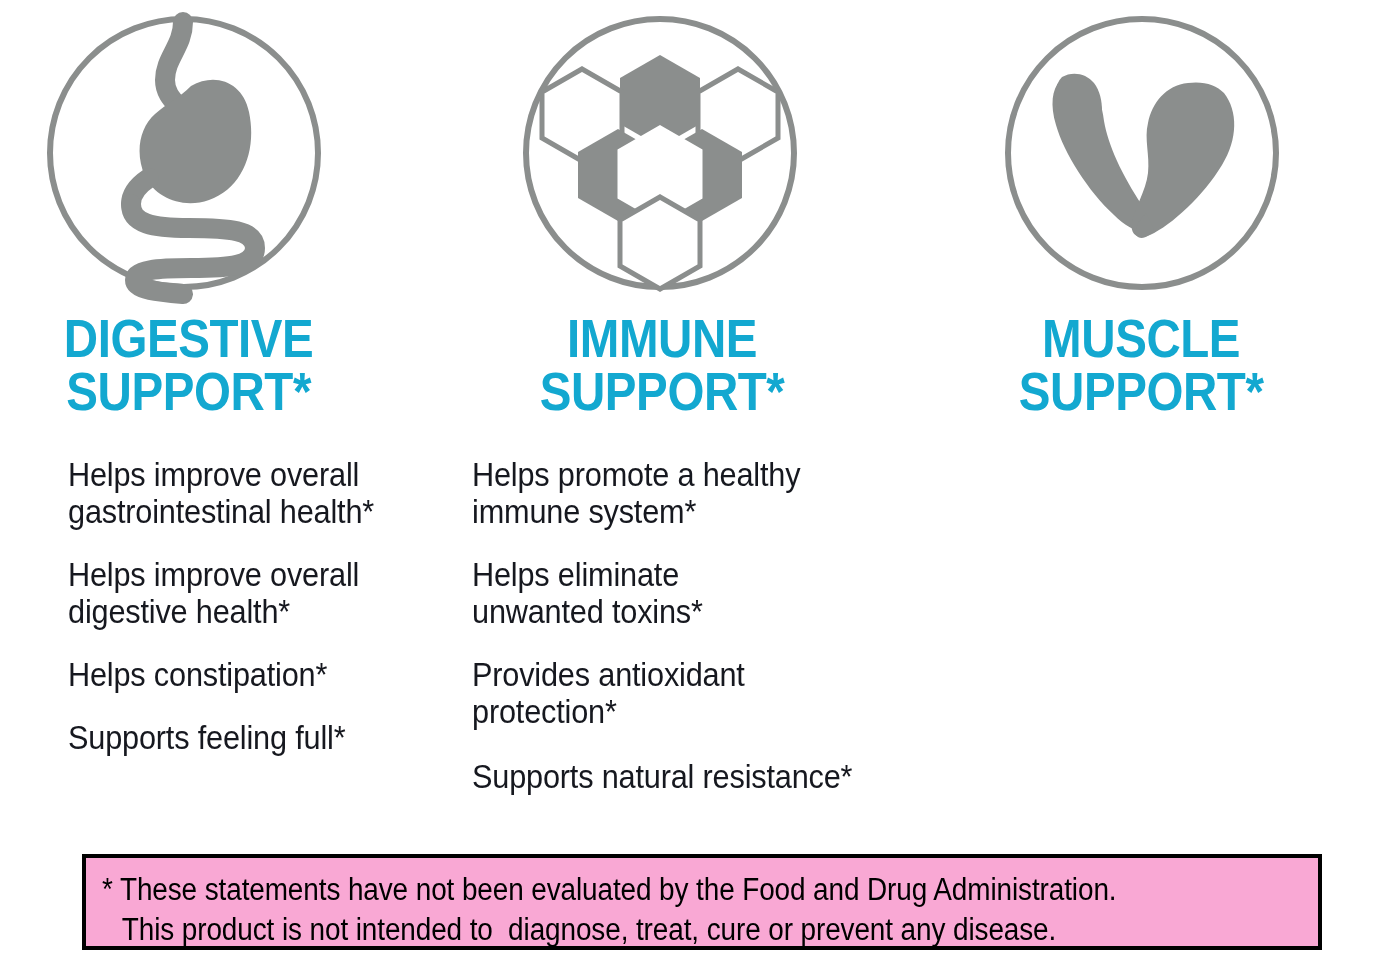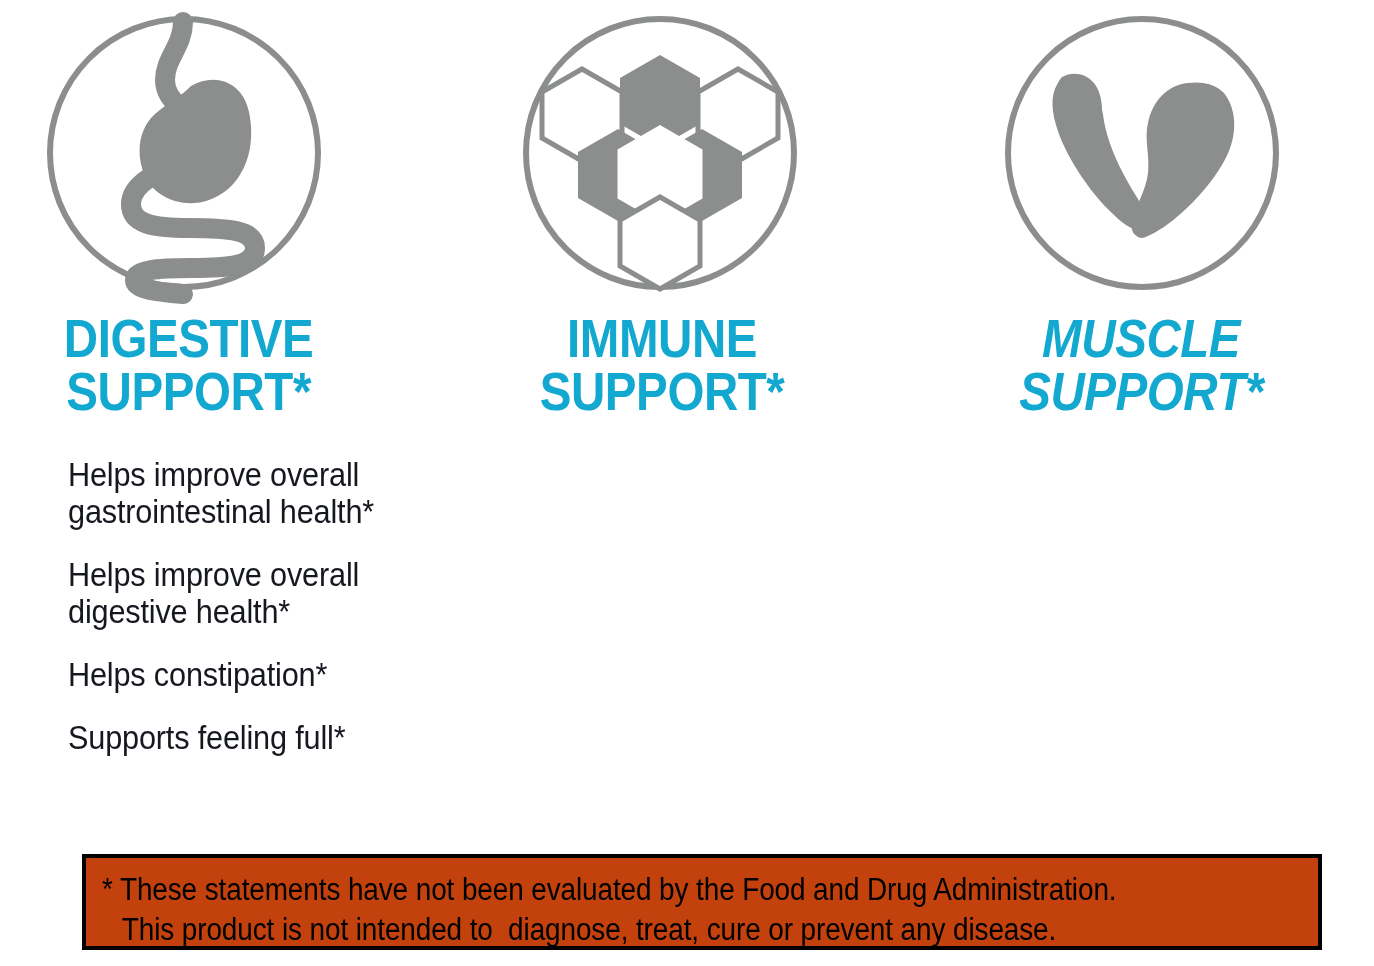--- a/index.html
+++ b/index.html
@@ -29,21 +29,21 @@
     display: flex;
     flex-direction: row;
   }
 
   .column {
     position: relative;
     height: 100%;
   }
   .col-1 { width: 430px; }
   .col-2 { width: 480px; }
-  .col-3 { width: 464px; font-style: italic; }
+  .col-3 { width: 464px; }
 
   
   .icon-wrap {
     position: absolute;
     top: 16px;
     width: 100%;
     display: flex;
     justify-content: center;
   }
   .col-1 .icon-wrap { padding-right: 62px; }
@@ -110,21 +110,21 @@
   .col-3 .item:nth-child(3) { margin-top: 30px; }
 
   
   .disclaimer {
     position: absolute;
     left: 82px;
     top: 854px;
     width: 1240px;
     height: 96px;
     border: 4px solid #000000;
-    background: #c2410c;
+    background: #f9a8d4;
     padding: 12px 16px 10px 16px;
   }
   .disclaimer-line {
     color: #000000;
     font-family: "Liberation Sans Narrow", "Liberation Sans", sans-serif;
     font-size: 31px;
     line-height: 1.30;
     letter-spacing: -0.1px;
     transform: scaleX(0.90);
     transform-origin: left top;
@@ -204,20 +204,29 @@
             <use href="#hex" x="115" y="131" fill="#ffffff" stroke="#ffffff" stroke-width="5"></use>
 
             <use href="#hex" x="115" y="200" fill="#ffffff" stroke="#8b8e8d" stroke-width="5"></use>
           </svg>
         </div>
       </div>
 
       <div class="heading">IMMUNE
 SUPPORT*</div>
 
+      <div class="items">
+        <div class="item">Helps promote a healthy
+immune system*</div>
+        <div class="item">Helps eliminate
+unwanted toxins*</div>
+        <div class="item">Provides antioxidant
+protection*</div>
+        <div class="item">Supports natural resistance*</div>
+      </div>
     </div>
 
     <div class="column col-3">
 
       <div class="icon-wrap">
         <div class="icon-circle">
           <svg width="200" height="180" viewBox="0 0 200 180">
 
             <path d="M18 18
                      C10 26, 8 42, 14 62

